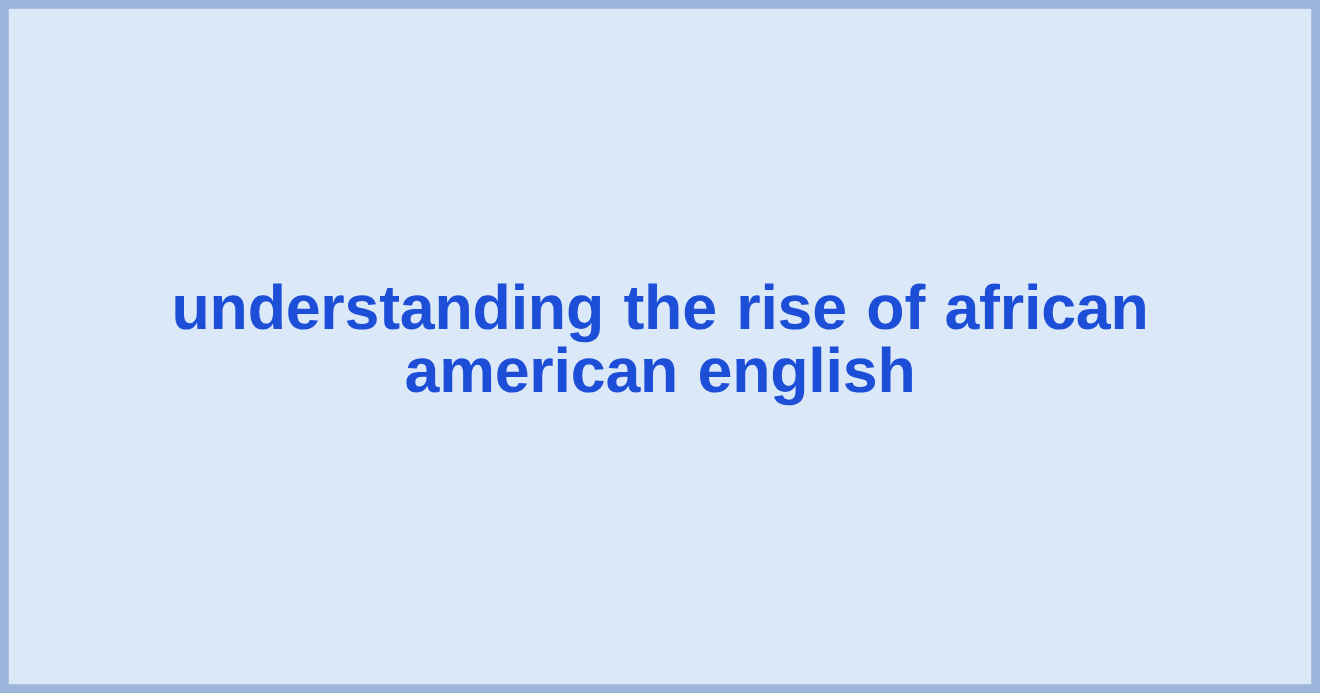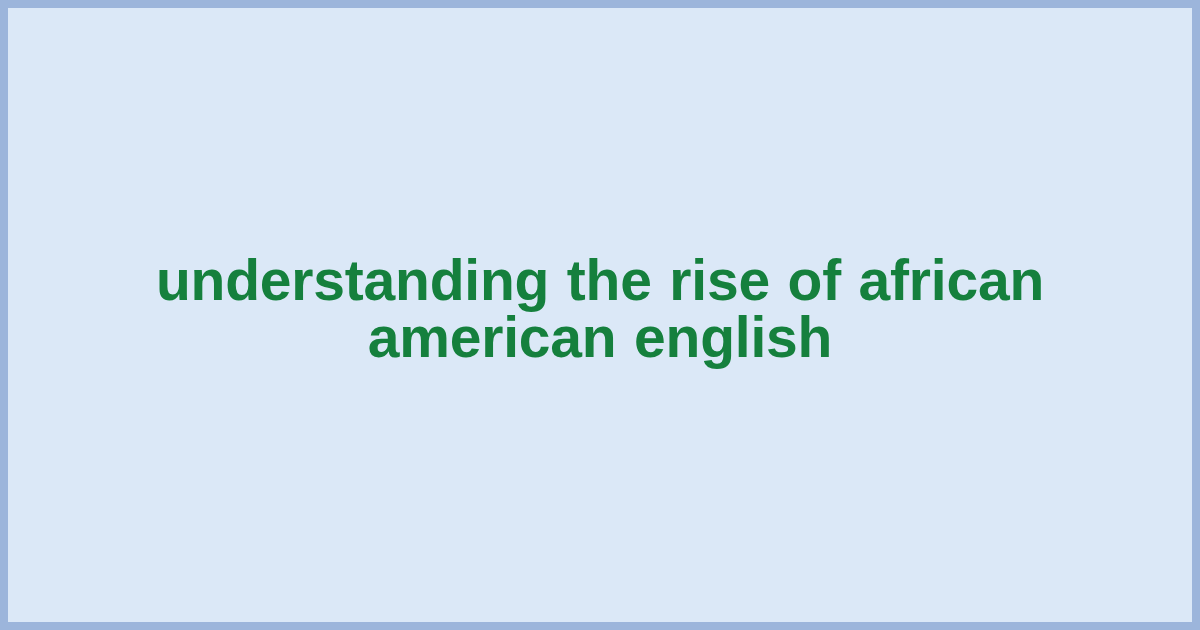--- a/index.html
+++ b/index.html
@@ -48,15 +48,15 @@
     text-transform: lowercase;
     white-space: normal;
     overflow-wrap: break-word;
   }
 </style>
 </head>
 <body>
 
 <div id="card" style="background: rgb(219, 232, 247); border: 8px solid rgb(156, 181, 219);">
   <div id="title-block">
-    <h1 id="page-title" style="color: #15803d; font-size: 57px; line-height: 57px; text-align: center;">understanding the rise of african american english</h1>
+    <h1 id="page-title" style="color: #1d4ed8; font-size: 57px; line-height: 57px; text-align: center;">understanding the rise of african american english</h1>
   </div>
 </div>
 
 </body></html>

